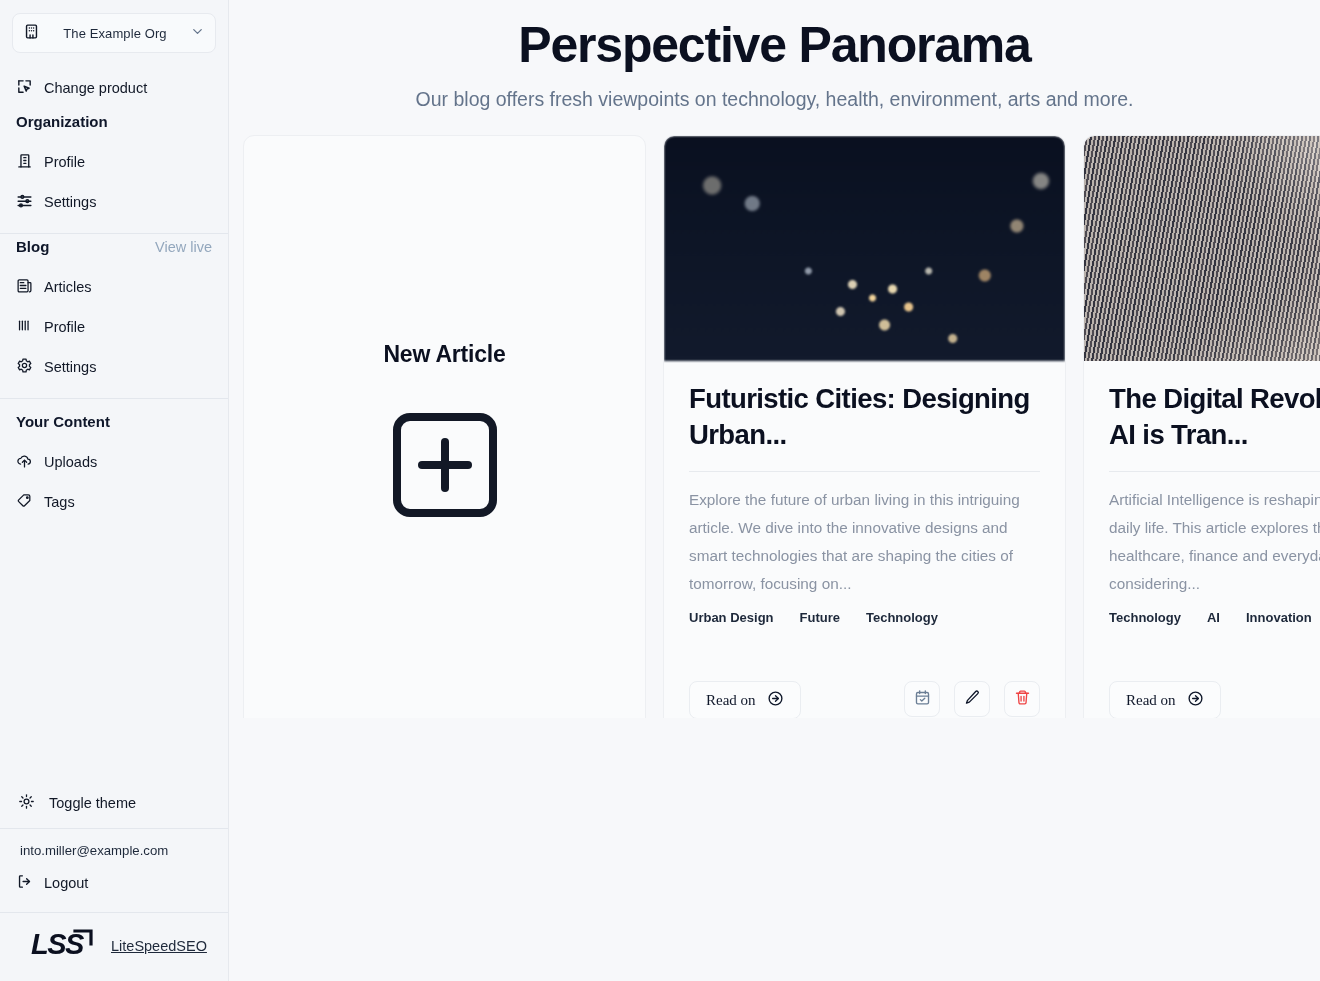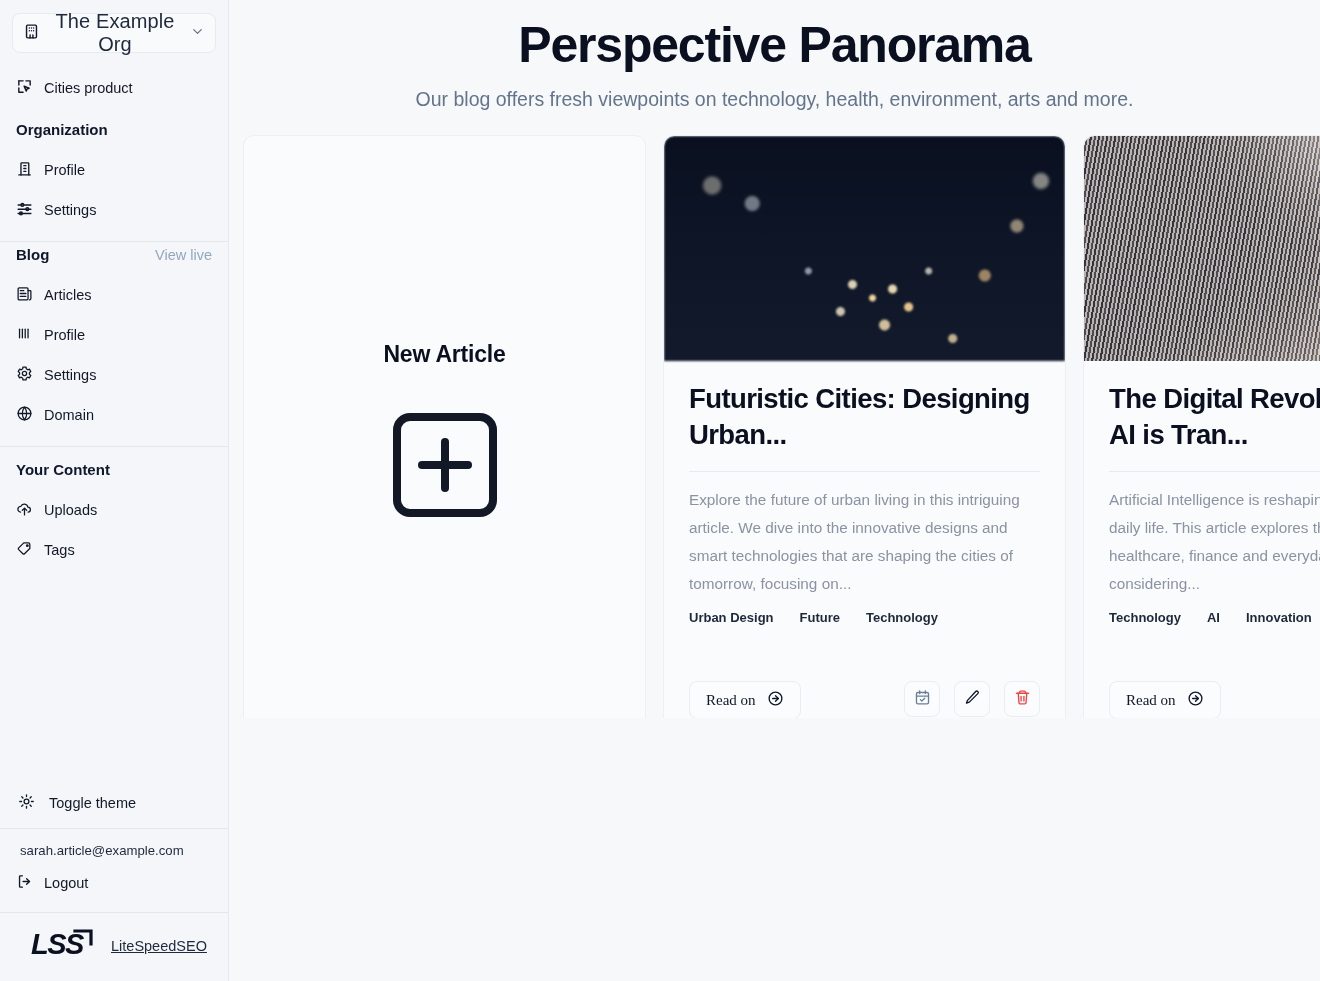--- a/index.html
+++ b/index.html
@@ -27,35 +27,35 @@
     background: #f8fafc;
     border: 1px solid #e7eaef;
     border-radius: 8px;
     display: flex; align-items: center;
     padding: 0 10px;
     gap: 9px;
     cursor: pointer;
   }
   .org-select .org-name {
     flex: 1; text-align: center;
-    font-size: 20px; color: #1e293b;
+    font-size: 13px; color: #1e293b;
     letter-spacing: .1px;
   }
   .nav-link {
     display: flex; align-items: center; gap: 11px;
     height: 34px; padding: 0 16px;
     font-size: 14.5px; color: #111827;
     cursor: pointer;
     text-decoration: none;
   }
   .nav-link .lbl { line-height: 1; }
   .chg-prod { margin-top: 18px; }
 
   .section {
-    margin-top: 16px;
+    margin-top: 8px;
   }
   .section-head {
     display: flex; align-items: baseline; justify-content: space-between;
     padding: 0 16px; height: 26px;
   }
   .section-title {
     font-size: 15px; font-weight: bold; color: #0f172a;
   }
   .view-live {
     font-size: 14.5px; color: #93a7bd; cursor: pointer;
@@ -273,21 +273,21 @@
       <div class="nav-link">
         <span>
           <svg width="17" height="17" viewBox="0 0 24 24" fill="none" stroke="#111827" stroke-width="2" stroke-linecap="round" stroke-linejoin="round">
             <path d="M4 4h6"></path>
               <path d="M4 4v6"></path>
               <path d="M4 14v6h6"></path>
               <path d="M20 10V4h-6"></path>
             <path d="M11.5 11.5l7 3-3 1-1 3-3-7z"></path>
           </svg>
         </span>
-        <span class="lbl">Cities product</span>
+        <span class="lbl">Change product</span>
       </div>
     </div>
 
     <div class="section">
       <div class="section-head">
         <span class="section-title">Organization</span>
       </div>
       <div class="section-items">
         <div class="nav-link">
           <span>
@@ -348,30 +348,20 @@
           <span class="lbl">Profile</span>
         </div>
         <div class="nav-link">
           <span>
             <svg width="17" height="17" viewBox="0 0 24 24" fill="none" stroke="#111827" stroke-width="1.8" stroke-linecap="round" stroke-linejoin="round">
               <circle cx="12" cy="12" r="3"></circle>
               <path d="M19 12a7 7 0 0 0-.1-1.2l2-1.5-2-3.4-2.3.9a7 7 0 0 0-2-1.2L14.2 3H9.8l-.4 2.6a7 7 0 0 0-2 1.2l-2.3-.9-2 3.4 2 1.5A7 7 0 0 0 5 12c0 .4 0 .8.1 1.2l-2 1.5 2 3.4 2.3-.9c.6.5 1.3.9 2 1.2l.4 2.6h4.4l.4-2.6c.7-.3 1.4-.7 2-1.2l2.3.9 2-3.4-2-1.5c.1-.4.1-.8.1-1.2z"></path>
             </svg>
           </span>
           <span class="lbl">Settings</span>
-        </div>
-        <div class="nav-link">
-          <span>
-            <svg width="17" height="17" viewBox="0 0 24 24" fill="none" stroke="#111827" stroke-width="1.8" stroke-linecap="round" stroke-linejoin="round">
-              <circle cx="12" cy="12" r="9"></circle>
-                <line x1="3" y1="12" x2="21" y2="12"></line>
-              <path d="M12 3a15 15 0 0 1 0 18a15 15 0 0 1 0-18z"></path>
-            </svg>
-          </span>
-          <span class="lbl">Domain</span>
         </div>
       </div>
       <div class="divider"></div>
     </div>
 
     <div class="section" style="margin-top:14px">
       <div class="section-head">
         <span class="section-title">Your Content</span>
       </div>
       <div class="section-items">
@@ -412,21 +402,21 @@
               <line x1="17" y1="17" x2="18.7" y2="18.7"></line>
             <line x1="18.7" y1="5.3" x2="17" y2="7"></line>
               <line x1="7" y1="17" x2="5.3" y2="18.7"></line>
           </svg>
         </span>
         <span class="lbl">Toggle theme</span>
       </div>
     </div>
     <div class="divider" style="margin:6px 0 0 0"></div>
 
-    <div class="email">sarah.article@example.com</div>
+    <div class="email">into.miller@example.com</div>
 
     <div class="logout-row">
       <div class="nav-link">
         <span>
           <svg width="17" height="17" viewBox="0 0 24 24" fill="none" stroke="#111827" stroke-width="1.9" stroke-linecap="round" stroke-linejoin="round">
             <path d="M9 4H6a1 1 0 0 0-1 1v14a1 1 0 0 0 1 1h3"></path>
             <polyline points="15 8 19 12 15 16"></polyline>
               <line x1="19" y1="12" x2="10" y2="12"></line>
           </svg>
         </span>

